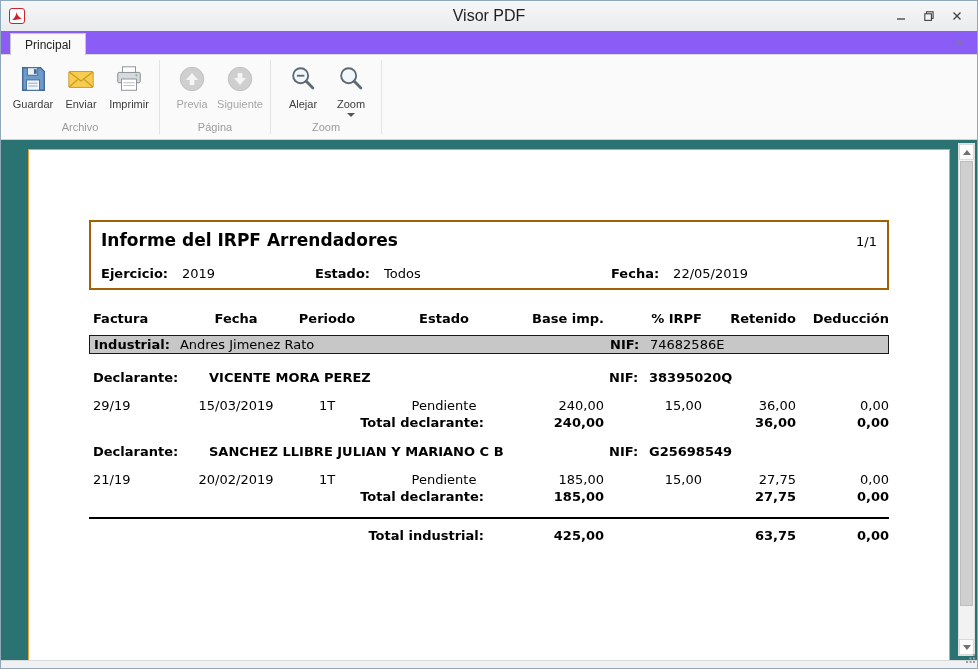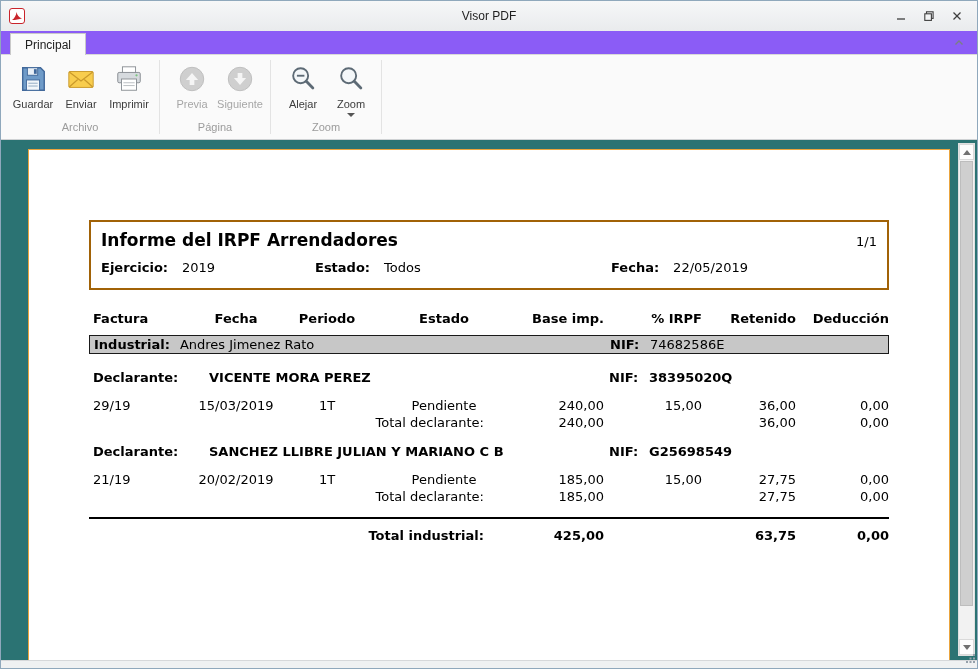--- a/index.html
+++ b/index.html
@@ -4,21 +4,21 @@
 <style>
   * { margin:0; padding:0; box-sizing:border-box; }
   body { font-family:"Liberation Sans", sans-serif; background:#d8d8d8; }
   .window { width:978px; height:669px; border:1px solid #8fa8bc; background:#eff1f2;
             display:flex; flex-direction:column; position:relative; overflow:hidden; }
 
   
   .titlebar { height:30px; background:linear-gradient(#f6f7f8,#e9ebed); position:relative;
               display:flex; align-items:center; flex:0 0 30px; }
   .app-icon { margin-left:8px; width:16px; height:16px; display:flex; }
-  .win-title { position:absolute; left:0; right:0; text-align:center; font-size:12px; color:#1f1f1f; pointer-events:none; }
+  .win-title { position:absolute; left:0; right:0; text-align:center; font-size:16px; color:#1f1f1f; pointer-events:none; }
   .win-controls { margin-left:auto; display:flex; margin-right:6px; }
   .win-btn { width:28px; height:20px; display:flex; align-items:center; justify-content:center; cursor:default; }
 
   
   .tabrow { height:23px; flex:0 0 23px; position:relative; background:#8b5cf6; }
   .tab { position:absolute; left:9px; top:2px; bottom:-1px; z-index:3; background:#fafafa;
          border:1px solid #c9c9c9; border-bottom:none; padding:0 14px; font-size:12px;
          display:flex; align-items:center; color:#222; }
   .ribbon-collapse { position:absolute; right:8px; top:4px; width:20px; height:16px;
                      display:flex; align-items:center; justify-content:center; }
@@ -60,21 +60,21 @@
   .grip { position:absolute; right:2px; bottom:1px; }
 
   
   .report { margin:70px 0 0 60px; width:800px; font-family:"DejaVu Sans", sans-serif;
             font-size:13px; color:#000; }
   .hbox { border:2px solid #a16207; padding:8px 10px 10px; height:70px; }
   .hbox-top { display:flex; justify-content:space-between; align-items:flex-start; }
   .rtitle { font-size:17px; font-weight:bold; }
   .rpage { font-size:13px; margin-top:4px; }
   .hbox-meta { position:relative; height:16px; margin-top:10px; }
-  .mg { position:absolute; top:0; white-space:nowrap; }
+  .mg { position:absolute; top:6px; white-space:nowrap; }
   .m1 { left:0; } .m2 { left:214px; } .m3 { left:510px; }
   .mg b { font-weight:bold; }
   .mg .mv { margin-left:14px; font-weight:normal; }
 
   .r-grid { display:grid; grid-template-columns:88px 118px 64px 170px 75px 98px 94px 93px; }
   .cell { white-space:nowrap; line-height:15px; }
   .c-l { text-align:left; padding-left:4px; }
   .c-c { text-align:center; }
   .c-r { text-align:right; }
   .r-head { margin-top:21px; font-weight:bold; }
@@ -88,21 +88,21 @@
   .ib-nif { position:absolute; left:560px; }
 
   .decl-line { margin-top:16px; position:relative; height:16px; font-weight:bold; }
   .decl-line.second { margin-top:14px; }
   .dl-label { position:absolute; left:4px; }
   .dl-name { position:absolute; left:120px; }
   .dl-nif-label { position:absolute; left:520px; }
   .dl-nif { position:absolute; left:560px; }
 
   .data-row { margin-top:12px; }
-  .total-row { margin-top:2px; font-weight:normal; }
+  .total-row { margin-top:2px; font-weight:bold; }
   .total-label { grid-column:1 / span 4; text-align:right; padding-right:45px; }
   .sep { margin-top:13px; border-top:2px solid #000; }
   .grand-row { margin-top:9px; font-weight:bold; }
 </style>
 </head>
 <body>
 
 <div class="window">
 
   <div class="titlebar">

